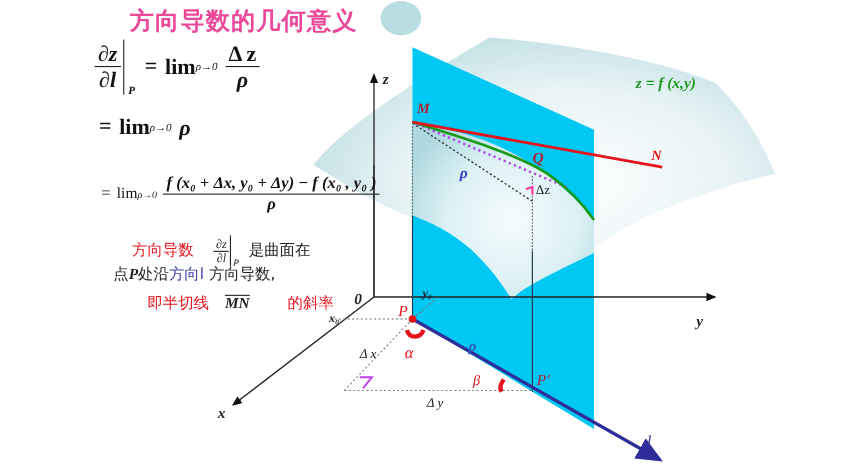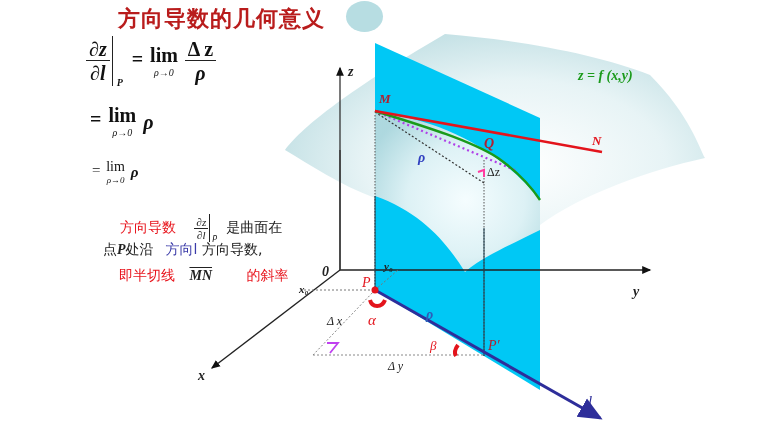--- a/index.html
+++ b/index.html
@@ -1,35 +1,35 @@
 <!DOCTYPE html>
 <html><head>
 <meta charset="utf-8">
 <style>
   html, body { margin:0; padding:0; background:#ffffff; }
   body { width:771px; height:423px; position:relative; overflow:hidden;
          font-family:"Liberation Serif", serif; }
   .title { position:absolute; left:118px; top:4px; font-family:"DejaVu Sans", sans-serif;
-           font-size:22px; font-weight:bold; color:#b91c1c; letter-spacing:1px; }
+           font-size:22px; font-weight:bold; color:#ec4899; letter-spacing:1px; }
   .deco-circle { position:absolute; left:346px; top:1px; width:37px; height:31px;
                  border-radius:50%; background:#b7dde2; }
   svg.diagram { position:absolute; left:0; top:0; }
   .formula { position:absolute; font-family:"Liberation Serif", serif; color:#111; }
   .frac { display:inline-flex; flex-direction:column; align-items:center; vertical-align:middle; }
   .frac .num { border-bottom:1.5px solid #222; padding:0 3px; line-height:1.1; }
   .frac .den { line-height:1.1; padding-top:1px; }
-  .lim { display:inline-flex; flex-direction:column; align-items:center; vertical-align:middle; margin:0 2px; }
+  .lim { display:inline-flex; flex-direction:row; align-items:center; vertical-align:middle; margin:0 2px; }
   .lim .sub { font-size:10px; font-style:italic; font-weight:normal; }
   .b { font-weight:bold; }
   .i { font-style:italic; }
   .evalbar { display:inline-block; border-left:1.5px solid #222; height:50px; vertical-align:middle; position:relative; margin-left:2px; }
   .evalbar .p { position:absolute; left:4px; bottom:-2px; font-size:10px; font-style:italic; font-weight:bold; }
   .desc { position:absolute; left:100px; font-family:"DejaVu Sans", sans-serif; font-size:14px; color:#222; white-space:nowrap; }
   .red { color:#e8141c;margin-left:20px; }
-  .blue { color:#3a3aa8;margin-left:12px; }
+  .blue { color:#3a3aa8; }
   .small-frac { display:inline-flex; flex-direction:column; align-items:center; vertical-align:middle; font-family:"Liberation Serif", serif; font-style:italic; font-size:11px; }
   .small-frac .num { border-bottom:1px solid #222; padding:0 2px; }
   .overline { text-decoration:overline; font-family:"Liberation Serif", serif; font-style:italic; font-weight:bold; color:#222; }
 </style>
 </head>
 <body>
 
 <div class="title">方向导数的几何意义</div>
 <div class="deco-circle"></div>
 
@@ -138,31 +138,32 @@
   </span>
 </div>
 
 <div class="formula" style="left:92px; top:159px; font-size:15px;">
   <span>=</span>
   <span class="lim" style="font-size:14px;">
     <span>lim</span>
     <span class="sub" style="font-size:9px;">ρ→0</span>
   </span>
   <span class="frac i b">
+    <span class="num" style="font-weight:bold;">f (x₀ + Δx, y₀ + Δy) − f (x₀ , y₀ )</span>
     <span class="den">ρ</span>
   </span>
 </div>
 
 <div class="desc" style="top:214px;">
   <span class="red">方向导数</span>
   <span class="small-frac" style="margin-left:14px;">
     <span class="num">∂z</span>
     <span class="den">∂l</span>
   </span><span style="display:inline-block;border-left:1px solid #222;height:28px;vertical-align:middle;position:relative;margin-left:1px;"><span style="position:absolute;left:2px;bottom:-2px;font-size:8px;font-style:italic;">P</span></span><span style="margin-left:16px;">是曲面在</span>
 </div>
 <div class="desc" style="top:241px; left:103px;">
   <span>点</span><span class="i" style="font-family:'Liberation Serif',serif;font-weight:bold;">P</span><span>处沿</span><span class="blue">方向l</span><span> 方向导数,</span>
 </div>
-<div class="desc" style="top:267px; left:99px;">
+<div class="desc" style="top:267px; left:114px;">
   <span class="red">即半切线</span>
   <span class="overline" style="margin:0 10px;">MN</span>
   <span class="red">的斜率</span>
 </div>
 
 </body></html>

